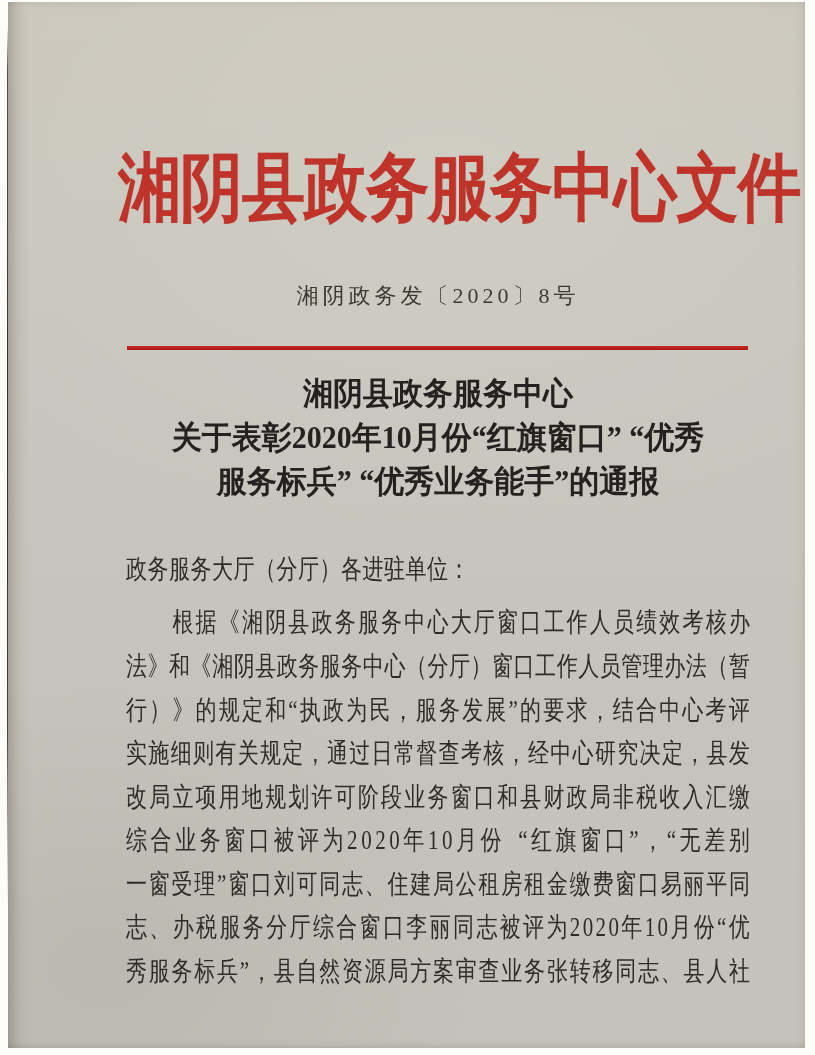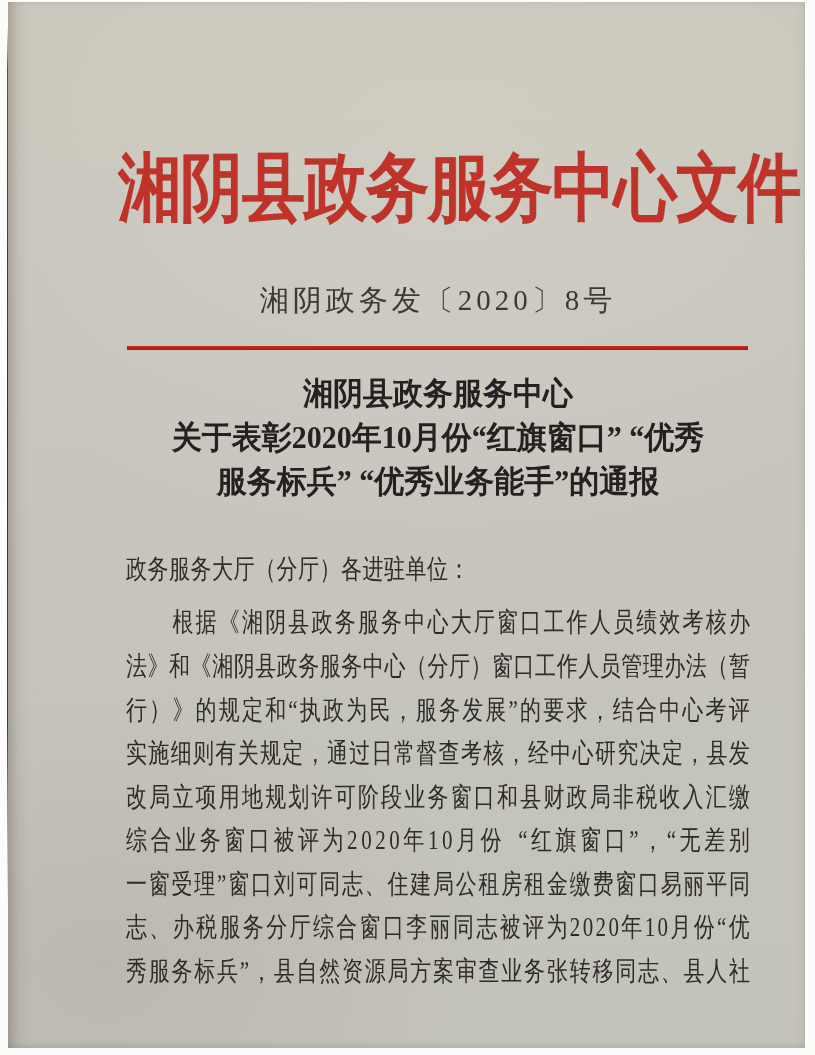--- a/index.html
+++ b/index.html
@@ -71,21 +71,21 @@
     transform-origin: 50% 50%;
     white-space: nowrap;
     letter-spacing: -1px;
   }
   .doc-number {
     position: absolute;
     top: 279px;
     left: 0;
     width: 100%;
     text-align: center;
-    font-size: 29px;
+    font-size: 22px;
     letter-spacing: 4px;
     color: #3c3a35;
     white-space: nowrap;
   }
   .red-rule {
     position: absolute;
     top: 344px;
     left: 9px;
     width: 621px;
     height: 4px;

